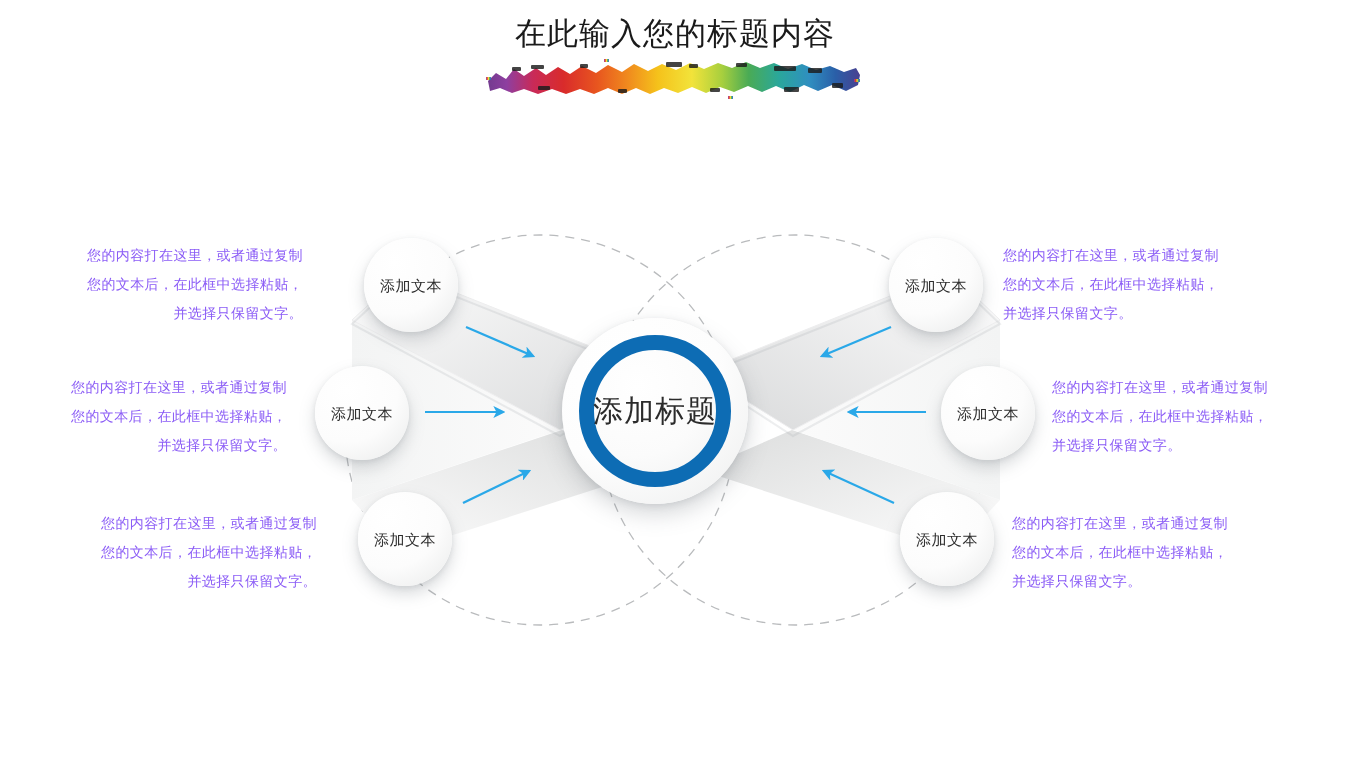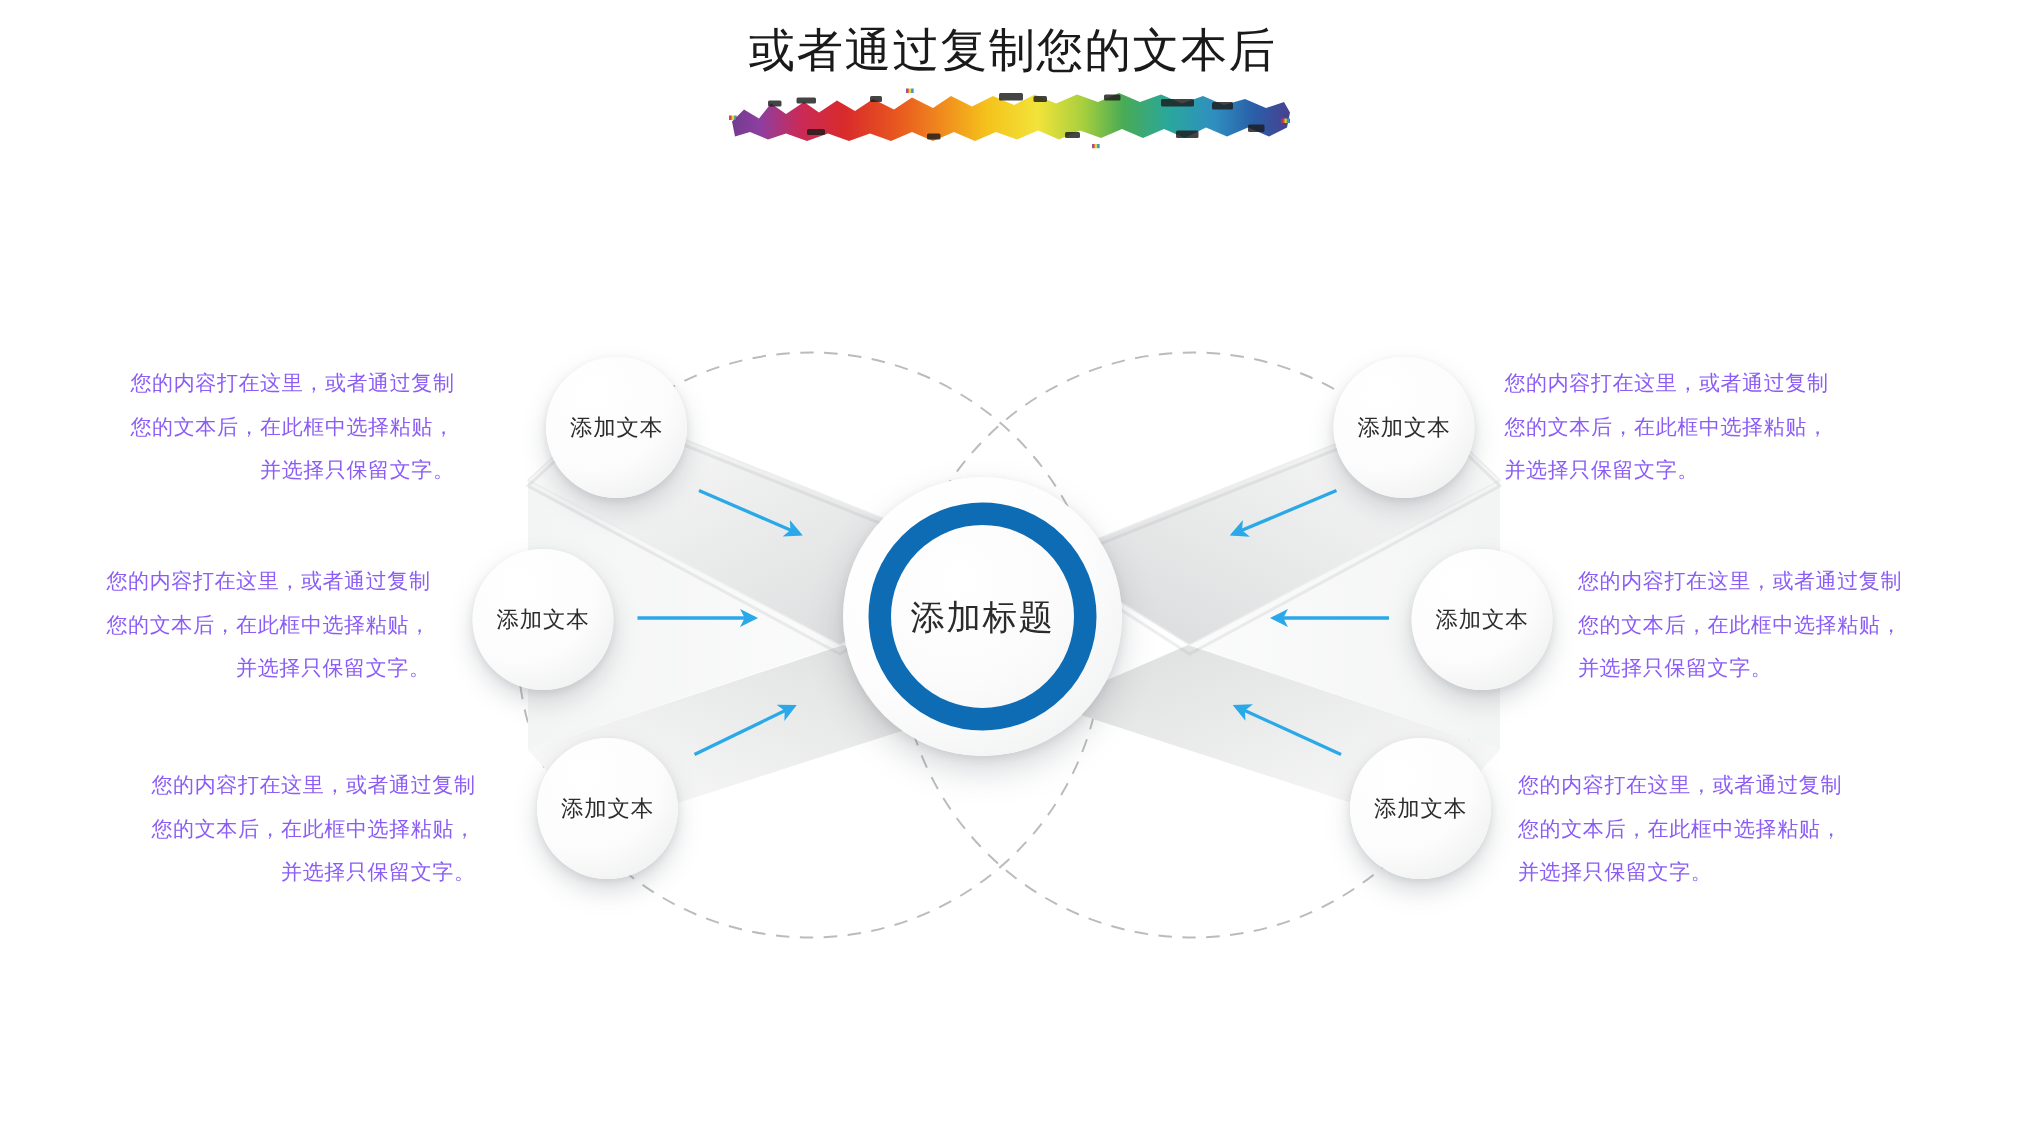--- a/index.html
+++ b/index.html
@@ -71,21 +71,21 @@
     height: 152px;
     border-radius: 50%;
     border: 15px solid #0d6cb4;
     box-sizing: border-box;
     background: radial-gradient(circle at 36% 30%, #ffffff 0%, #fbfbfb 60%, #f2f3f3 100%);
     display: flex;
     align-items: center;
     justify-content: center;
   }
   .hub-label {
-    font-size: 23px;
+    font-size: 30px;
     color: #2b2b2b;
     letter-spacing: 1px;
     white-space: nowrap;
   }
 
   
   .node {
     position: absolute;
     width: 94px;
     height: 94px;
@@ -128,21 +128,21 @@
   .copy-l1 { left: 78px;   top: 241px; }
   .copy-l2 { left: 62px;   top: 373px; }
   .copy-l3 { left: 92px;   top: 509px; }
   .copy-r1 { left: 1003px; top: 241px; }
   .copy-r2 { left: 1052px; top: 373px; }
   .copy-r3 { left: 1012px; top: 509px; }
 </style>
 </head>
 <body>
 
-<div id="slide-title">或者通过复制您的文本后</div>
+<div id="slide-title">在此输入您的标题内容</div>
 
 <div id="title-splash">
   <svg width="378" height="44" viewBox="0 0 378 44" xmlns="http://www.w3.org/2000/svg">
     <defs>
       <linearGradient id="splashGrad" x1="0" y1="0" x2="1" y2="0">
         <stop offset="0.00" stop-color="#6e3a8c"></stop>
         <stop offset="0.06" stop-color="#8e3fa0"></stop>
         <stop offset="0.13" stop-color="#c92a58"></stop>
         <stop offset="0.21" stop-color="#d92b2b"></stop>
         <stop offset="0.30" stop-color="#e8561f"></stop>

